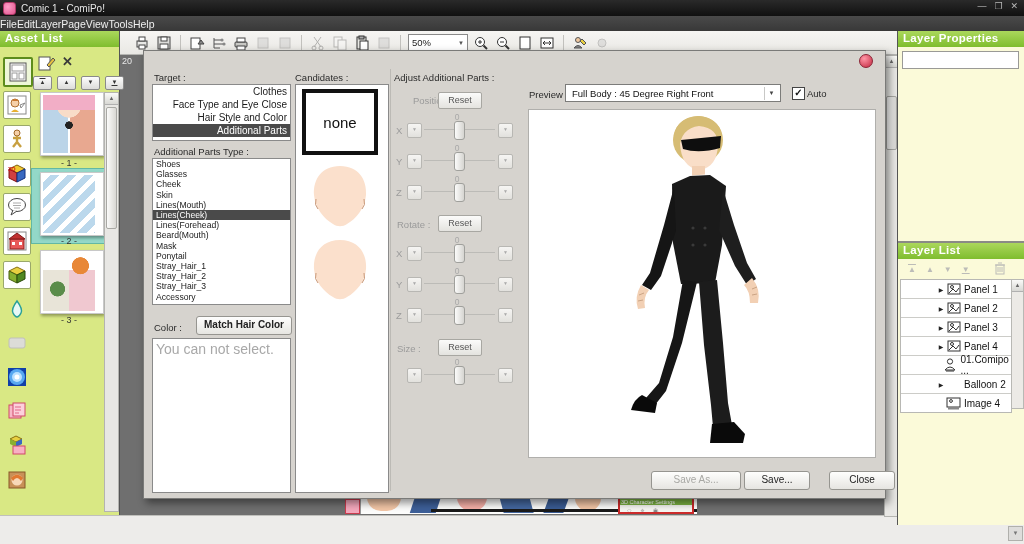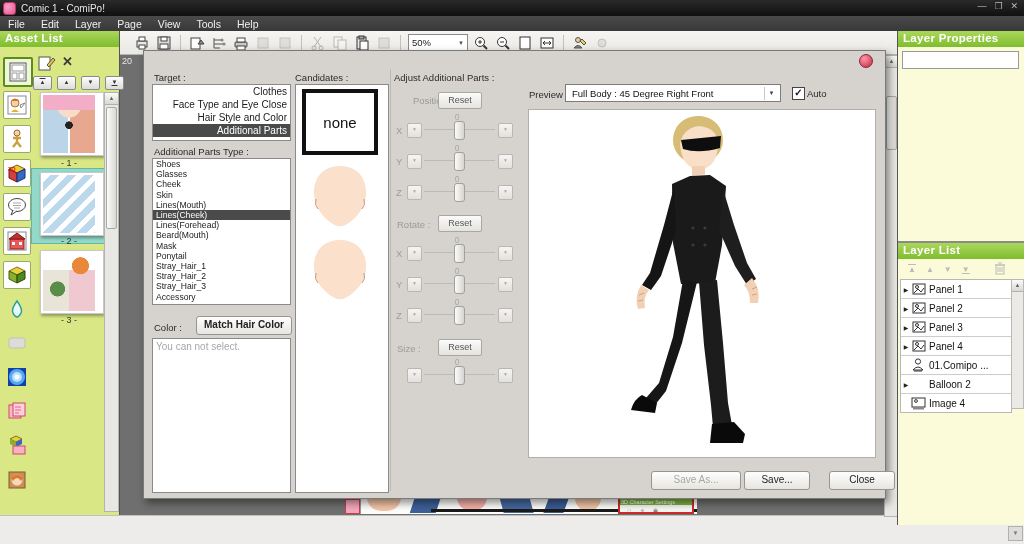--- a/index.html
+++ b/index.html
@@ -8,21 +8,21 @@
   .abs{position:absolute;}
 
   
   .titlebar{left:0;top:0;width:1024px;height:16px;background:linear-gradient(#2a2a2a,#101010);
             display:flex;align-items:center;color:#e6e6e6;font-size:10px;}
   .app-logo{width:11px;height:11px;border-radius:3px;background:radial-gradient(circle at 35% 35%,#ff9ec8,#e0558e);
             margin:0 5px 0 3px;border:1px solid #b03868;}
   .win-btns{position:absolute;right:6px;top:1px;display:flex;gap:8px;color:#b8b8b8;font-size:9px;}
   .menubar{left:0;top:16px;width:1024px;height:15px;background:linear-gradient(#4a4a4a,#383838);
            display:flex;align-items:center;color:#efefef;font-size:10.5px;border-bottom:1px solid #222;}
-  .menubar span{padding:0 8px;}
+  .menubar span{padding:0 0;}
 
   
   .asset-panel{left:0;top:31px;width:119px;height:484px;background:#d9e884;border-right:1px solid #555;}
   .green-hdr{background:linear-gradient(#abd75c,#7fbd2e);color:#fff;font-weight:bold;font-size:11.5px;
              height:16px;line-height:15px;padding-left:5px;letter-spacing:.3px;}
   .strip-icon{position:absolute;left:3px;width:26px;height:26px;background:#fff;border:1px solid #9aa86a;
               border-radius:2px;display:flex;align-items:center;justify-content:center;}
   .strip-icon.sel{border:2px solid #5c8c1c;background:#eef7d8;}
   .navbtn{width:17px;height:12px;border:1px solid #8a8a8a;background:linear-gradient(#fdfdfd,#dcdcda);
           font-size:6px;color:#333;text-align:center;line-height:11px;border-radius:2px;}
@@ -80,21 +80,21 @@
   .dlg-btn{position:absolute;top:420px;height:17px;line-height:16px;}
   .none-box{position:absolute;left:158px;top:38px;width:76px;height:66px;background:#fff;border:4px solid #111;
             box-sizing:border-box;display:flex;align-items:center;justify-content:center;font-size:15px;color:#111;}
 
   
   .right-panel{left:897px;top:31px;width:127px;height:494px;background:#fbfad9;border-left:1px solid #555;}
   .lp-input{position:absolute;left:4px;top:20px;width:115px;height:16px;background:#fff;border:1px solid #9a9a96;}
   .ll-toolbar{position:absolute;left:0px;top:228px;width:127px;height:20px;display:flex;align-items:center;
               gap:10px;padding-left:10px;box-sizing:border-box;color:#bcbcb8;font-size:8px;}
   .ll-list{position:absolute;left:2px;top:248px;width:110px;background:#fff;border:1px solid #b8b8b4;}
-  .ll-row{height:18px;border-bottom:1px solid #ccccc8;display:flex;align-items:center;font-size:10px;color:#111;background:#fff;}
+  .ll-row{height:18px;border-bottom:1px solid #ccccc8;display:flex;align-items:center;font-size:10px;color:#111;background:#fff;padding-left:35px;}
   .tri{width:10px;text-align:center;font-size:6px;color:#222;}
   .ll-ico{width:15px;height:13px;margin-right:3px;display:flex;align-items:center;justify-content:center;}
   .ll-scroll{position:absolute;left:113px;top:248px;width:11px;height:128px;background:#eceae6;border:1px solid #b8b8b4;}
 
   
   .statusbar{left:0;top:515px;width:1024px;height:29px;background:#edecea;border-top:1px solid #c0c0bc;}
   .comic-strip{left:360px;top:497px;width:336px;height:17px;background:#fdfdfc;overflow:hidden;border-left:1px solid #999;}
   .popup3d{left:618px;top:497px;width:76px;height:17px;background:#f6f6f2;border:2px solid #cc2b2b;box-sizing:border-box;overflow:hidden;}
   .popup3d-hdr{background:#7cb342;color:#fff;font-size:5.5px;line-height:6px;height:6px;white-space:nowrap;overflow:hidden;padding-left:1px;}
 </style>
@@ -531,21 +531,21 @@
       <div class="li2">Ponytail</div>
       <div class="li2">Stray_Hair_1</div>
       <div class="li2">Stray_Hair_2</div>
       <div class="li2">Stray_Hair_3</div>
       <div class="li2">Accessory</div>
     </div>
 
     <div class="abs lbl" style="left:10px;top:271px;">Color :</div>
     <div class="abs btn" style="left:52px;top:265px;width:94px;height:17px;line-height:16px;font-weight:bold;">Match Hair Color</div>
     <div class="abs" style="left:8px;top:287px;width:137px;height:153px;background:#fff;border:1px solid #8a8a8a;">
-      <div style="font-size:10px;color:#a8a8a8;padding:2px 3px;">You can not select.</div>
+      <div style="font-size:14px;color:#a8a8a8;padding:2px 3px;">You can not select.</div>
     </div>
 
     <div class="abs lbl" style="left:151px;top:21px;">Candidates :</div>
     <div class="listbox" style="left:151px;top:33px;width:92px;height:407px;"></div>
     <div class="none-box">
         <span>none</span>
       </div>
     <div class="abs" style="left:160px;top:110px;width:72px;height:68px;">
       <svg width="72" height="68">
           <path d="M36,5 C55,5 63,19 62,34 C61,47 52,58 43,63 C39,66 33,66 29,63 C20,58 11,47 10,34 C9,19 17,5 36,5 Z" fill="#fbe0cc"></path>

